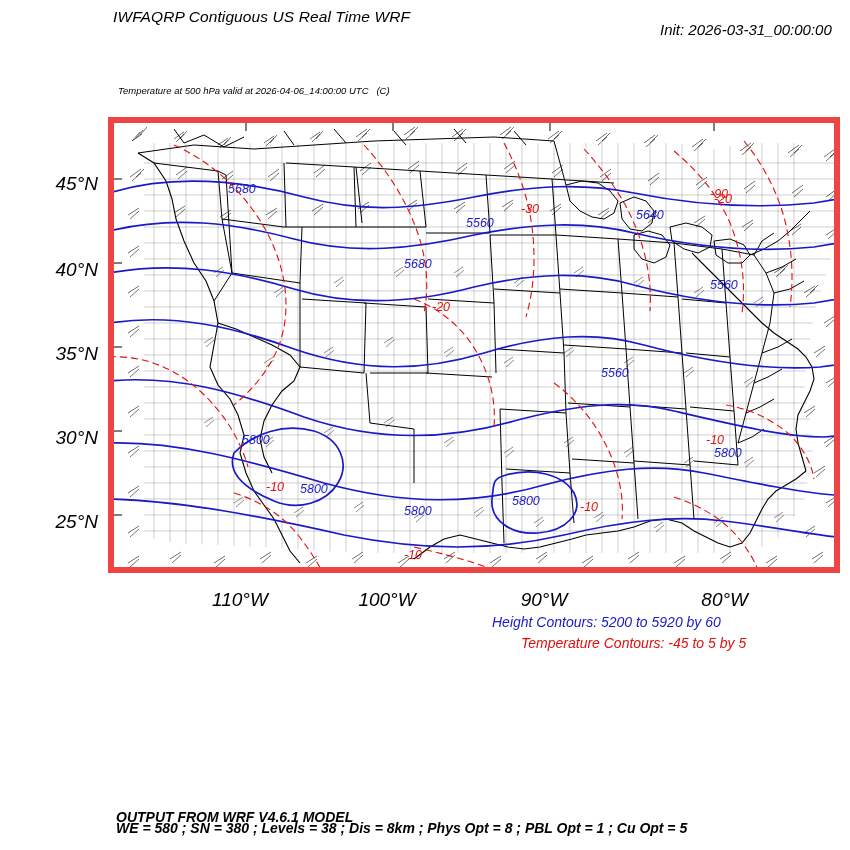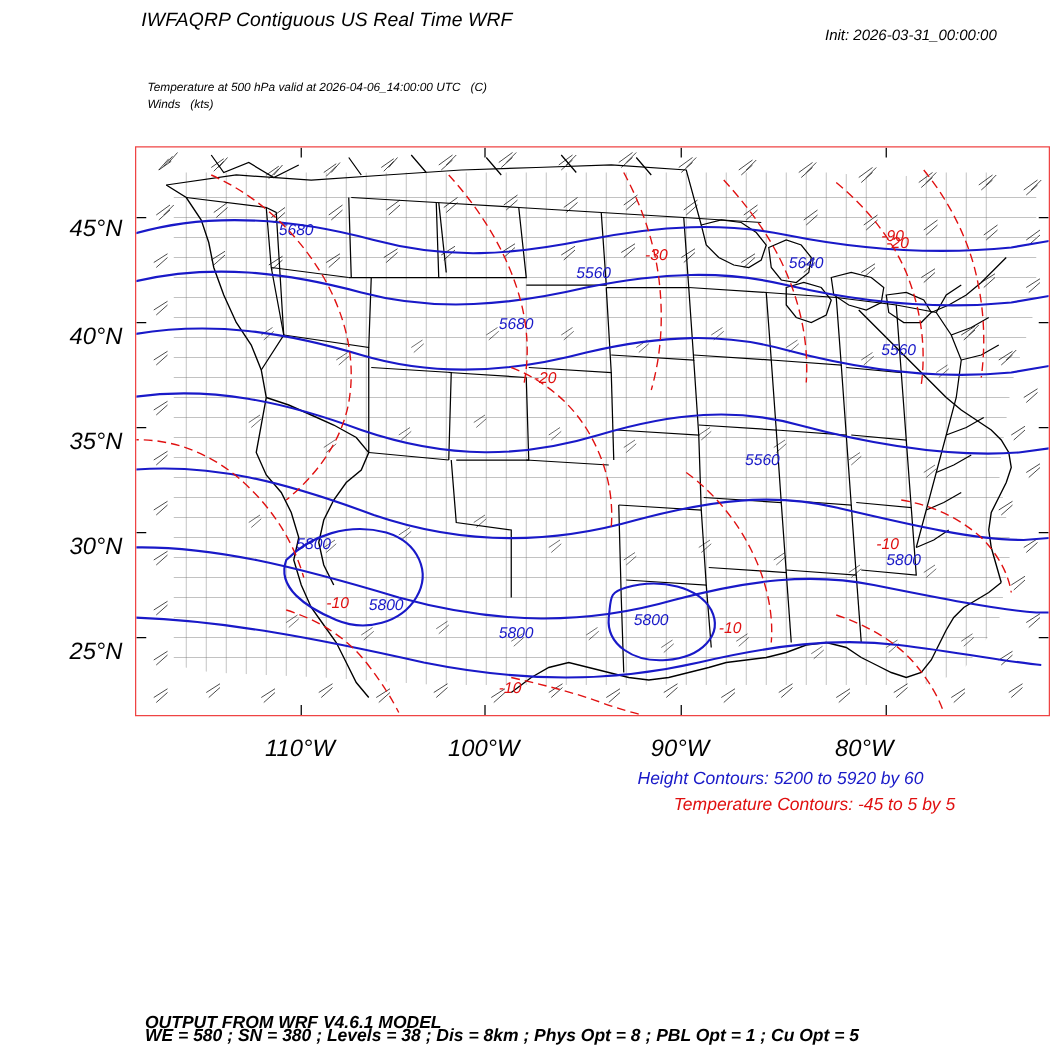--- a/index.html
+++ b/index.html
@@ -23,50 +23,50 @@
   #title {
     position: absolute;
     left: 113px; top: 8px;
     font-size: 15.5px;
     letter-spacing: 0.1px;
     white-space: nowrap;
   }
   #init-stamp {
     position: absolute;
     left: 660px; top: 21px;
-    font-size: 12px;
+    font-size: 15px;
     white-space: nowrap;
   }
   #field-desc {
     position: absolute;
     left: 118px; top: 65px;
     font-size: 9.5px;
     line-height: 12.6px;
     white-space: nowrap;
   }
-  .fd-line { white-space: pre; }
+  .fd-line { white-space: pre; margin-top: 20px; }
   #map-frame {
     position: absolute;
     left: 108px; top: 117px;
     width: 732px; height: 456px;
-    border: 1px solid #ef4444;
+    border: 6px solid #ef4444;
     box-sizing: border-box;
     overflow: hidden;
     background: #ffffff;
   }
   #map-svg { display: block; }
   .axis-label {
     position: absolute;
     font-size: 19px;
     white-space: nowrap;
   }
   .lat-label { text-align: right; }
   #legend {
     position: absolute;
-    left: 510px; top: 612px;
+    left: 492px; top: 612px;
     font-size: 14px;
     line-height: 21px;
     white-space: nowrap;
     text-align: left;
   }
   #legend .height-line { color: #1919c8; }
   #legend .temp-line { color: #e01010; margin-left: 29px; }
   #footer {
     position: absolute;
     left: 116px; top: 812px;
@@ -92,21 +92,21 @@
 
   <div class="axis-label lat-label" style="left:46px; top:173px; width:52px;">45°N</div>
   <div class="axis-label lat-label" style="left:46px; top:259px; width:52px;">40°N</div>
   <div class="axis-label lat-label" style="left:46px; top:343px; width:52px;">35°N</div>
   <div class="axis-label lat-label" style="left:46px; top:427px; width:52px;">30°N</div>
   <div class="axis-label lat-label" style="left:46px; top:511px; width:52px;">25°N</div>
 
   <div class="axis-label" style="left:200px; top:589px; width:80px; text-align:center;">110°W</div>
   <div class="axis-label" style="left:347px; top:589px; width:80px; text-align:center;">100°W</div>
   <div class="axis-label" style="left:504px; top:589px; width:80px; text-align:center;">90°W</div>
-  <div class="axis-label" style="left:668px; top:589px; width:80px; text-align:left;">80°W</div>
+  <div class="axis-label" style="left:668px; top:589px; width:80px; text-align:right;">80°W</div>
 
   <div id="map-frame">
     <svg id="map-svg" width="730" height="454" viewBox="0 0 730 454" xmlns="http://www.w3.org/2000/svg">
       <defs>
         <clipPath id="frameClip">
             <rect x="0" y="0" width="730" height="454"></rect>
           </clipPath>
         <clipPath id="landClip">
           <path d="M8,5 L60,2 L150,18 L240,10 L330,8 L430,6 L520,14 L600,26 L660,14 L700,24 L724,40
                    L722,120 L700,190 L690,260 L700,320 L690,380 L660,420 L600,440 L500,436 L420,430

